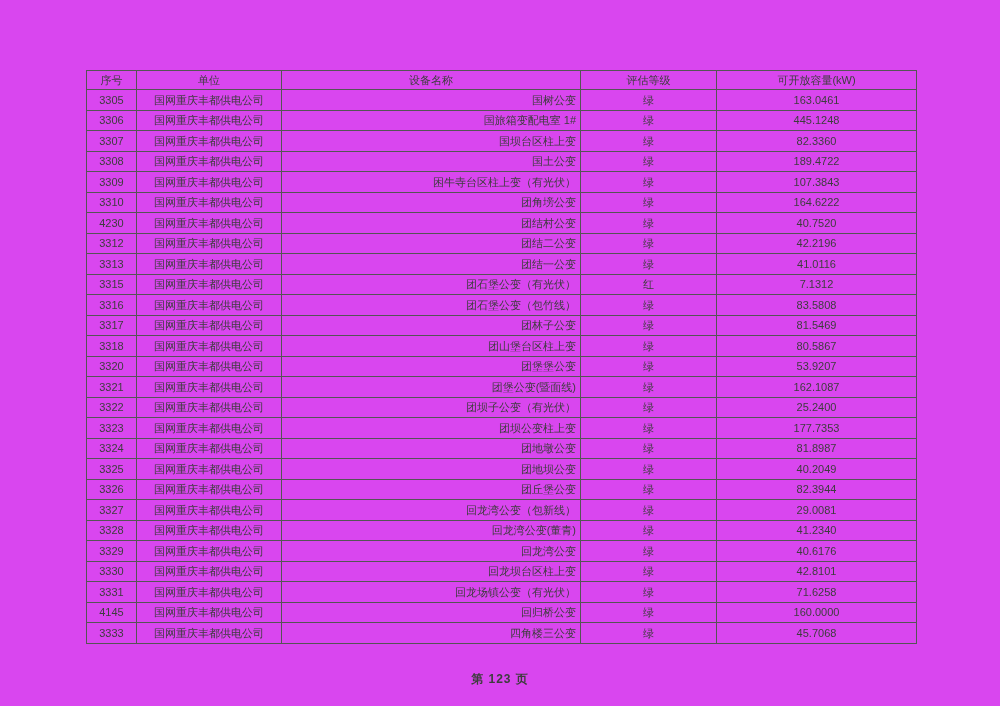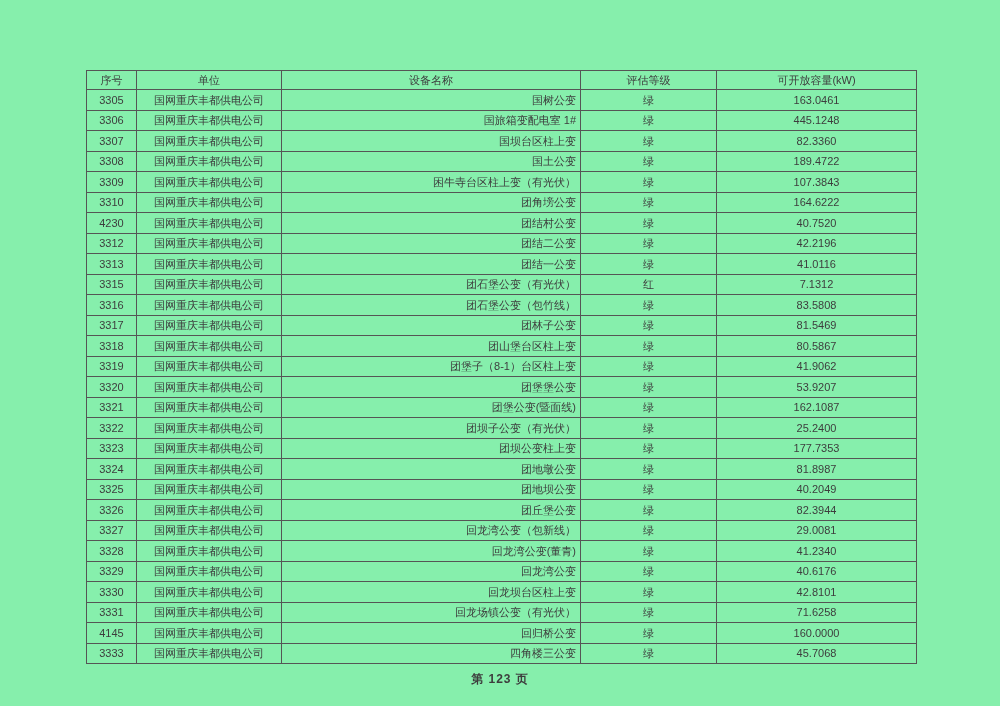--- a/index.html
+++ b/index.html
@@ -10,21 +10,21 @@
   body {
     width: 1000px;
     height: 706px;
     position: relative;
     font-family: "Liberation Sans", "DejaVu Sans", sans-serif;
     color: #3d3d3d;
   }
   .doc-page {
     position: absolute;
     inset: 0;
-    background: #86efac;
+    background: #d946ef;
   }
   table.cap-table {
     position: absolute;
     left: 86px;
     top: 70px;
     border-collapse: collapse;
     table-layout: fixed;
     width: 830px;
     font-size: 11px;
   }
@@ -167,27 +167,20 @@
           <td class="c4">81.5469</td>
         </tr>
         <tr>
           <td class="c0">3318</td>
           <td class="c1">国网重庆丰都供电公司</td>
           <td class="c2">团山堡台区柱上变</td>
           <td class="c3">绿</td>
           <td class="c4">80.5867</td>
         </tr>
         <tr>
-          <td class="c0">3319</td>
-          <td class="c1">国网重庆丰都供电公司</td>
-          <td class="c2">团堡子（8-1）台区柱上变</td>
-          <td class="c3">绿</td>
-          <td class="c4">41.9062</td>
-        </tr>
-        <tr>
           <td class="c0">3320</td>
           <td class="c1">国网重庆丰都供电公司</td>
           <td class="c2">团堡堡公变</td>
           <td class="c3">绿</td>
           <td class="c4">53.9207</td>
         </tr>
         <tr>
           <td class="c0">3321</td>
           <td class="c1">国网重庆丰都供电公司</td>
           <td class="c2">团堡公变(暨面线)</td>

